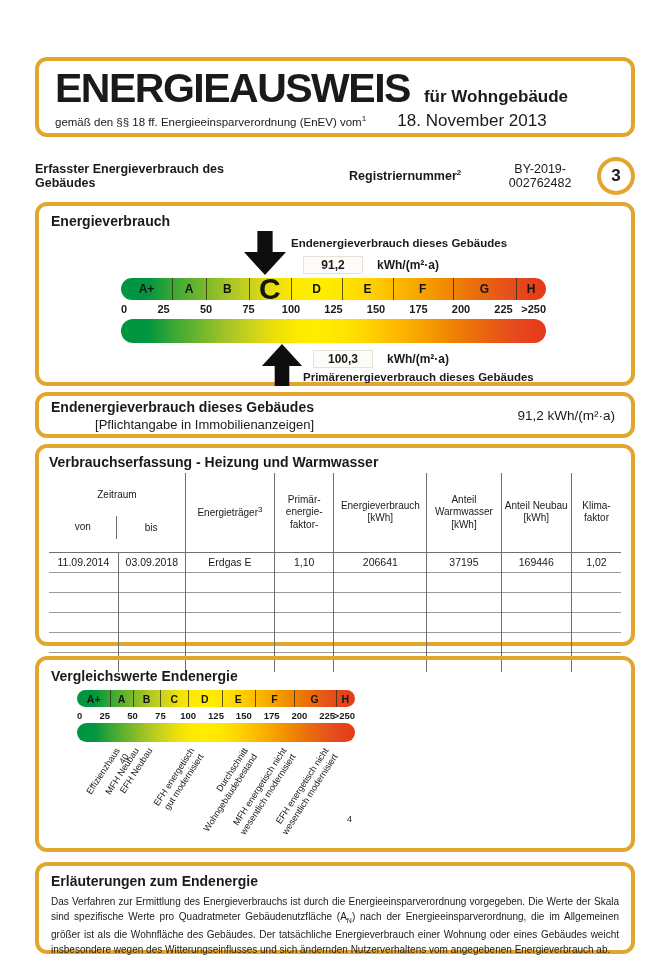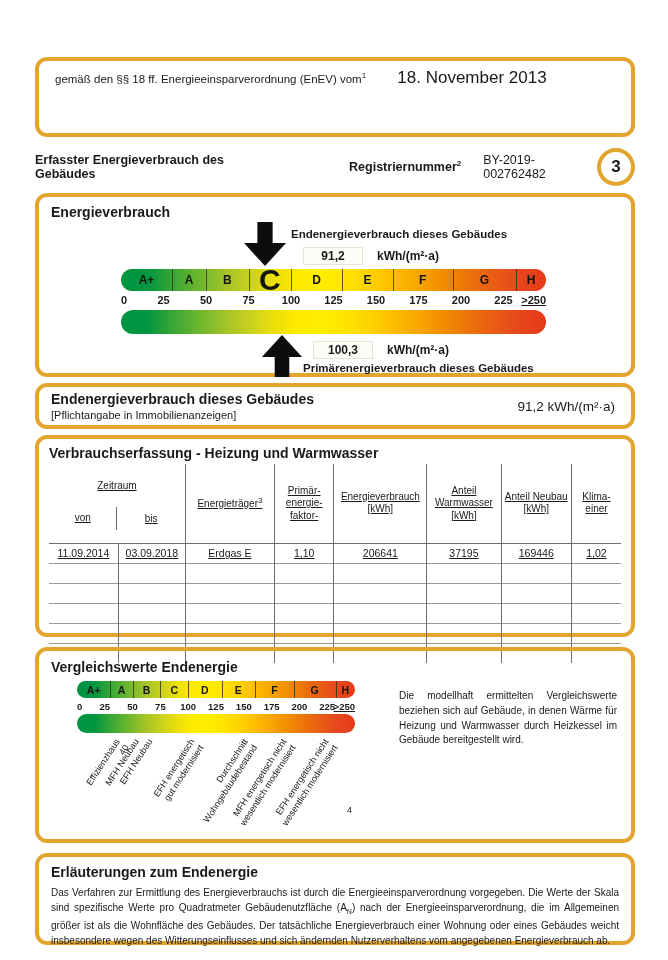--- a/index.html
+++ b/index.html
@@ -13,24 +13,24 @@
 
   
   .header-box { height:80px; padding:6px 14px 0 16px; }
   .title-row { display:flex; align-items:baseline; }
   .main-title { font-size:41px; font-weight:bold; letter-spacing:-1.5px; line-height:1.05; }
   .sub-title { font-size:17px; font-weight:bold; margin-left:14px; }
   .reg-row { font-size:11.5px; margin-top:1px; }
   sup { font-size:8px; vertical-align:super; }
   .reg-date { font-size:17px; margin-left:28px; }
 
-  .meta-row { display:flex; align-items:center; margin-top:10px; height:40px; }
+  .meta-row { display:flex; align-items:center; margin-top:19px; height:40px; }
   .meta-label { font-weight:bold; font-size:12.5px; }
   .rn-label { font-weight:bold; font-size:12.5px; margin-left:62px; }
-  .rn-value { font-size:12.5px; margin-left:22px; }
+  .rn-value { font-size:12.5px; margin-left:22px;text-align:center; }
   .page-badge { margin-left:auto; width:38px; height:38px; border:4px solid #e2a62f;
     border-radius:50%; display:flex; align-items:center; justify-content:center;
     font-weight:bold; font-size:17px; }
 
   .box-title { font-weight:bold; font-size:14px; }
 
   
   .energy-box { margin-top:6px; height:184px; padding:7px 12px; }
   .scale-area { position:relative; height:156px; margin-top:1px; }
   .grad { background:linear-gradient(90deg,#009540 0%,#009540 6%,#3fa935 13%,#72b72c 19%,
@@ -38,47 +38,47 @@
     #fdbc00 64%,#f7a600 70%,#f18c00 76%,#ea6a0d 84%,#e6491e 93%,#e63a18 100%); }
   .band { position:absolute; border-radius:12px; }
   .band .sd { position:absolute; top:0; bottom:0; width:1px; background:rgba(50,50,15,.8); }
   .band .sl { position:absolute; top:50%; transform:translate(-50%,-50%);
     font-weight:bold; color:#151510; }
   #bigL .sl { font-size:12px; }
   #bigL .sl.hl { font-size:30px; }
   .ticks { position:absolute; font-weight:bold; }
   .ticks .st { position:absolute; top:0; transform:translateX(-50%); }
   .ticks .st.first { transform:none; }
-  .ticks .st.last { transform:none; left:auto !important; right:0;text-decoration:underline; }
+  .ticks .st.last { transform:none; left:auto !important; right:0; }
   #bigT { font-size:11px; }
   .arrow { position:absolute; }
   .arrow svg { width:100%; height:100%; display:block; }
   .arrow path { fill:#0d0d0d; }
   .arrow.up { transform:rotate(180deg); }
   #bigL { left:70px; top:48px; width:425px; height:22px; }
   #bigT { left:70px; top:73px; width:425px; height:13px; }
   .big-plain { left:70px; top:89px; width:425px; height:24px; }
   .arrow-down-big { left:193px; top:0; width:42px; height:46px; }
   .arrow-up-big { left:210px; top:114px; width:42px; height:42px; }
   .end-label { position:absolute; left:240px; top:7px; font-weight:bold; font-size:11.5px; }
   .val-row { position:absolute; font-size:12px; font-weight:bold; }
   .end-val { left:252px; top:26px; }
   .pri-val { left:262px; top:120px; }
   .vbox { display:inline-block; min-width:60px; text-align:center; padding:1px 6px;
     border:1px solid #e6e2d4; background:#fdfcf8; margin-right:14px; }
   .pri-label { position:absolute; left:252px; top:141px; font-weight:bold; font-size:11.5px; }
 
   
   .ende-box { margin-top:6px; height:46px; padding:4px 12px; display:flex; align-items:center; }
-  .ende-sub { font-size:11px; margin-top:2px; }
+  .ende-sub { font-size:13px; margin-top:2px;text-align:right; }
   .ende-val { margin-left:auto; font-size:13.5px; padding-right:4px; }
 
   
   .table-box { margin-top:6px; height:202px; padding:6px 10px 4px 10px; }
-  table { width:100%; border-collapse:collapse; margin-top:3px; table-layout:fixed;text-decoration:underline; }
+  table { width:100%; border-collapse:collapse; margin-top:3px; table-layout:fixed; }
   th { font-weight:normal; font-size:10px; text-align:center; vertical-align:middle;
     white-space:pre-line; line-height:1.25; border-bottom:1px solid #6f6f6f; height:44px; }
   th + th, td + td { border-left:1px solid #6f6f6f; }
   td { height:20px; font-size:10.5px; text-align:center; }
   tbody tr + tr td { border-top:1px solid #9a9a9a; }
   .zth { padding:0; }
   .z1 { height:18px; padding-top:3px; }
   .z2 { display:flex; height:23px; align-items:center; }
   .z2 span { flex:1; }
   .z2 .zb { border-left:1px solid #6f6f6f; height:23px; line-height:23px; }
@@ -102,20 +102,24 @@
   .explain-box { margin-top:10px; height:92px; padding:7px 12px; }
   .explain-body { font-size:10px; text-align:justify; line-height:1.5; margin-top:5px; }
   .explain-body sub { font-size:7px; }
 </style>
 </head>
 <body>
 
 <div class="page">
 
   <div class="box header-box">
+    <div class="title-row">
+      <span class="main-title">ENERGIEAUSWEIS</span>
+      <span class="sub-title">für Wohngebäude</span>
+    </div>
     <div class="reg-row">
       <span>gemäß den §§ 18 ff. Energieeinsparverordnung (EnEV) vom</span><sup>1</sup>
       <span class="reg-date">18. November 2013</span>
     </div>
   </div>
 
   <div class="meta-row">
     <span class="meta-label">Erfasster Energieverbrauch des Gebäudes</span>
     <span class="rn-label"><span>Registriernummer</span><sup>2</sup></span>
     <span class="rn-value">BY-2019-002762482</span>
@@ -216,21 +220,21 @@
 energie-
 faktor-</th>
           <th>Energieverbrauch
 [kWh]</th>
           <th>Anteil
 Warmwasser
 [kWh]</th>
           <th>Anteil Neubau
 [kWh]</th>
           <th>Klima-
-einer</th>
+faktor</th>
         </tr>
       </thead>
       <tbody id="vtbody">
           <tr>
             <td>11.09.2014</td>
             <td>03.09.2018</td>
             <td>Erdgas E</td>
             <td>1,10</td>
             <td>206641</td>
             <td>37195</td>
@@ -337,21 +341,20 @@
             <div class="rlabel" style="right: 41%;">Durchschnitt
 Wohngebäudebestand</div>
             <div class="rlabel" style="right: 27%;">MFH energetisch nicht
 wesentlich modernisiert</div>
             <div class="rlabel" style="right: 12%;">EFH energetisch nicht
 wesentlich modernisiert</div>
           </div>
         <div class="fnote4">4</div>
       </div>
       <div class="cmp-right">
-        <div>Die modellhaft ermittelten Vergleichswerte beziehen sich auf Gebäude, in denen Wärme für Heizung und Warmwasser durch Heizkessel im Gebäude bereitgestellt wird.</div>
       </div>
     </div>
   </div>
 
   <div class="box explain-box">
     <div class="box-title">Erläuterungen zum Endenergie</div>
     <div class="explain-body"><span>Das Verfahren zur Ermittlung des Energieverbrauchs ist durch die Energieeinsparverordnung vorgegeben. Die Werte der Skala sind spezifische Werte pro Quadratmeter Gebäudenutzfläche (A</span><sub>N</sub><span>) nach der Energieeinsparverordnung, die im Allgemeinen größer ist als die Wohnfläche des Gebäudes. Der tatsächliche Energieverbrauch einer Wohnung oder eines Gebäudes weicht insbesondere wegen des Witterungseinflusses und sich ändernden Nutzerverhaltens vom angegebenen Energieverbrauch ab.</span></div>
   </div>
 
 </div>

